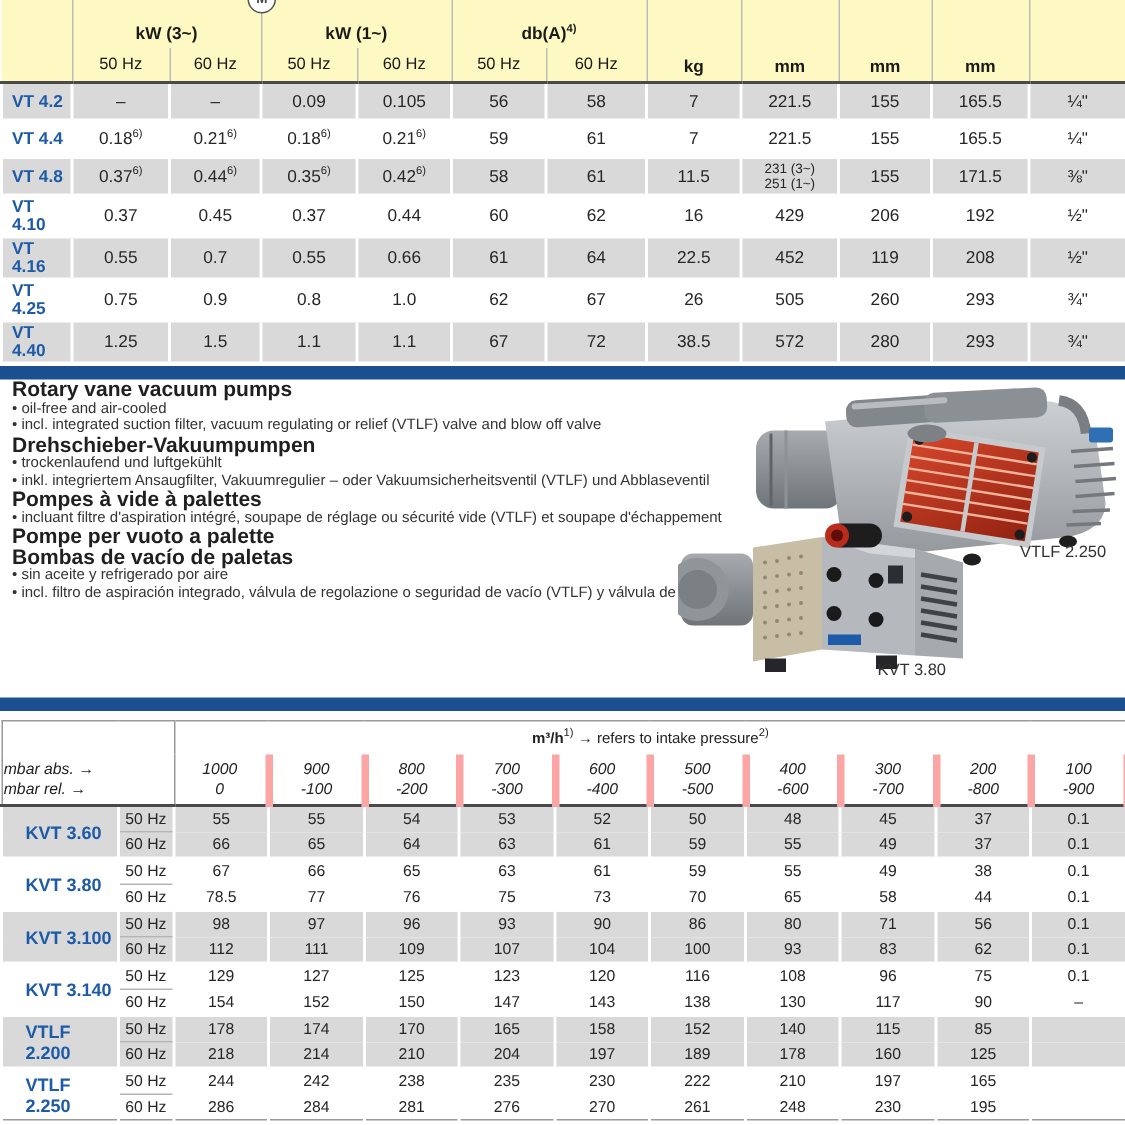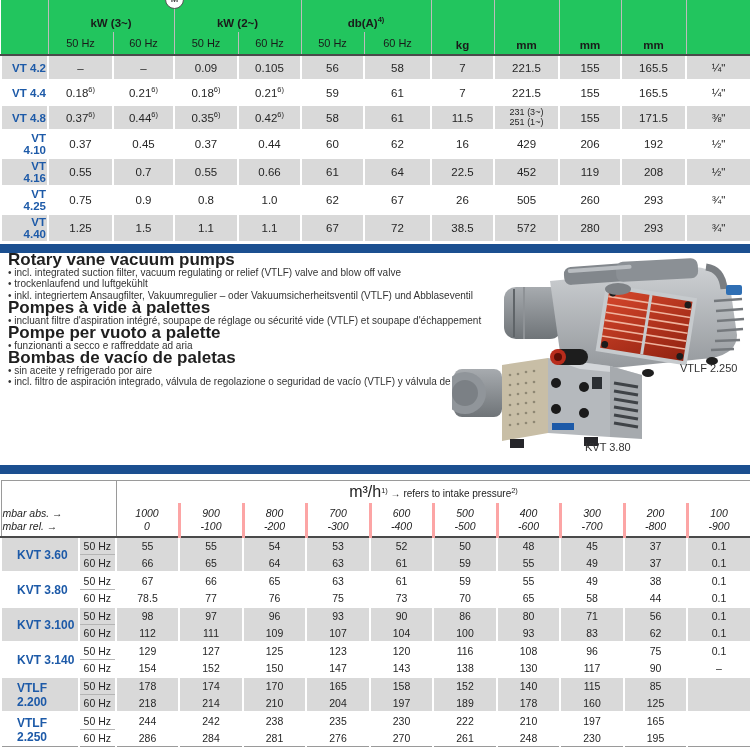--- a/index.html
+++ b/index.html
@@ -3,54 +3,54 @@
 <meta charset="utf-8">
 <style>
   html,body{margin:0;padding:0;}
   body{
     width:750px;height:750px;overflow:hidden;position:relative;
     background:#ffffff;font-family:"Liberation Sans",sans-serif;color:#222;
   }
   sup{font-size:7.5px;vertical-align:super;line-height:0;}
   
   #vt{width:750px;border-collapse:collapse;table-layout:fixed;}
-  #vt thead th{background:#22c55e;font-size:11.5px;color:#1a1a1a;font-weight:bold;
+  #vt thead th{background:#fef9c3;font-size:11.5px;color:#1a1a1a;font-weight:bold;
     border-right:1px solid #bcbcbc;}
   #vt tr.ghead th{height:28px;vertical-align:bottom;padding-bottom:3px;}
   #vt tr.shead th{height:20px;font-weight:normal;font-size:11px;vertical-align:middle;
     border-bottom:2px solid #4a4a4a;}
   #vt th.unit{vertical-align:top;padding-top:22px;border-bottom:2px solid #4a4a4a;}
   #vt th.lastcol{border-bottom:2px solid #4a4a4a;border-right:none;}
   #vt tbody td{height:21px;text-align:center;font-size:11.5px;color:#262626;
     border-left:2px solid #fff;border-right:2px solid #fff;border-top:2px solid #fff;}
   #vt tbody tr.shade td{background:#d9d9d9;}
   #vt tbody tr.plain td{background:#fff;}
-  #vt td.model{text-align:right;padding-left:6px;font-weight:bold;font-size:11.5px;}
+  #vt td.model{text-align:left;padding-left:6px;font-weight:bold;font-size:11.5px;}
   #vt td.two{font-size:9px;line-height:9.5px;}
   
   .bluebar{width:750px;height:9px;}
   
   #mid{position:relative;height:212px;padding:0;}
   #mid h1{margin:7px 0 5px 8px;font-size:17px;letter-spacing:.4px;word-spacing:3px;}
   .langblock{margin:0 0 0 8px;width:470px;}
-  .lang-title{font-size:17px;font-weight:bold;color:#1f1f1f;line-height:13.5px;}
+  .lang-title{font-size:14px;font-weight:bold;color:#1f1f1f;line-height:13.5px;}
   .bullet{font-size:10px;color:#333;line-height:11.5px;white-space:nowrap;}
   .bullet::before{content:"• ";}
   .pump{position:absolute;}
   .pump-label{position:absolute;font-size:11px;color:#333;}
   
   #flow{width:750px;border-collapse:collapse;table-layout:fixed;border:1px solid #9a9a9a;margin-top:6px;}
   #flow thead th{background:#fff;font-weight:normal;}
   #flow th.titlecell{height:20px;text-align:center;vertical-align:middle;font-size:10px;color:#222;}
-  #flow th.titlecell .tmain{font-weight:normal;font-size:16px;}
+  #flow th.titlecell .tmain{font-weight:bold;font-size:10px;}
   #flow th.blankhead{border-right:1px solid #9a9a9a;}
   #flow tr.phead th{height:31px;font-style:italic;font-size:10.5px;color:#222;
     border-bottom:2px solid #4a4a4a;}
   #flow th.mbarlbl{text-align:left;padding-right:4px;line-height:13px;border-right:1px solid #9a9a9a;}
-  #flow th.pcol{text-align:center;line-height:13px;border-right:3px solid #fca5a5;}
+  #flow th.pcol{text-align:center;line-height:13px;border-right:5px solid #fca5a5;}
   #flow tbody td{height:14px;text-align:center;font-size:10.5px;color:#262626;
     border-left:2px solid #fff;border-right:2px solid #fff;}
   #flow tbody tr.first td{border-top:2px solid #fff;}
   #flow tbody tr.gray td{background:#d9d9d9;}
   #flow tbody tr.white td{background:#fff;}
   #flow td.fmodel{text-align:left;padding-left:15px;font-weight:bold;font-size:12px;}
   #flow td.hz{text-align:right;padding-right:4px;font-size:10.5px;}
   #flow td.hzsep{border-bottom:1px solid #b5b5b5;}
   
   #motor-icon{position:absolute;left:165px;top:-10px;width:17px;height:17px;border:1.5px solid #555;
@@ -73,21 +73,21 @@
       <col style="width:63px">
       <col style="width:65px">
     <col style="width:62px">
       <col style="width:65px">
       <col style="width:65px">
   </colgroup>
   <thead>
     <tr class="ghead">
       <th></th>
       <th colspan="2">kW (3~)</th>
-      <th colspan="2">kW (2~)</th>
+      <th colspan="2">kW (1~)</th>
       <th colspan="2"><span></span><span>db(A)</span><sup>4)</sup></th>
       <th rowspan="2" class="unit">kg</th>
       <th rowspan="2" class="unit">mm</th>
       <th rowspan="2" class="unit">mm</th>
       <th rowspan="2" class="unit">mm</th>
       <th rowspan="2" class="unit lastcol"></th>
     </tr>
     <tr class="shead">
       <th></th>
       <th>50 Hz</th>
@@ -199,33 +199,34 @@
       </tr>
     </tbody>
 </table>
 
 <div class="bluebar" style="margin-top: 3px; background: rgb(27, 79, 144);"></div>
 
 <div id="mid">
   <div id="langs">
       <div class="langblock">
         <div class="lang-title">Rotary vane vacuum pumps</div>
+        <div class="bullet">oil-free and air-cooled</div>
         <div class="bullet">incl. integrated suction filter, vacuum regulating or relief (VTLF) valve and blow off valve</div>
       </div>
       <div class="langblock">
+        <div class="lang-title">Drehschieber-Vakuumpumpen</div>
         <div class="bullet">trockenlaufend und luftgekühlt</div>
         <div class="bullet">inkl. integriertem Ansaugfilter, Vakuumregulier – oder Vakuumsicherheitsventil (VTLF) und Abblaseventil</div>
       </div>
       <div class="langblock">
         <div class="lang-title">Pompes à vide à palettes</div>
         <div class="bullet">incluant filtre d'aspiration intégré, soupape de réglage ou sécurité vide (VTLF) et soupape d'échappement</div>
       </div>
       <div class="langblock">
         <div class="lang-title">Pompe per vuoto a palette</div>
-        <div class="bullet">funzionanti a secco e raffreddate ad aria</div>
       </div>
       <div class="langblock">
         <div class="lang-title">Bombas de vacío de paletas</div>
         <div class="bullet">sin aceite y refrigerado por aire</div>
         <div class="bullet">incl. filtro de aspiración integrado, válvula de regolazione o seguridad de vacío (VTLF) y válvula de escape</div>
       </div>
     </div>
 
   <svg class="pump" style="left:498px;top:4px" width="250" height="122" viewBox="0 0 250 122">
     <defs>

